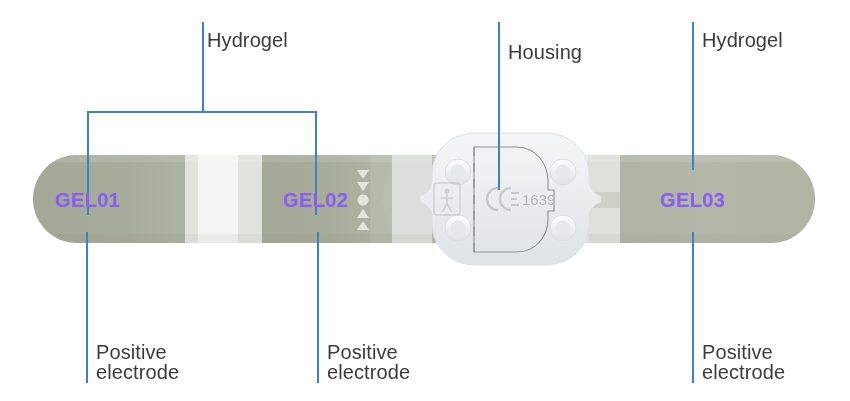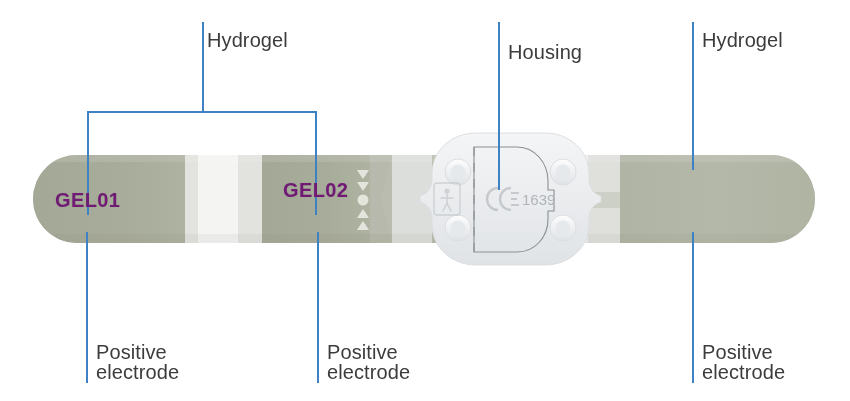--- a/index.html
+++ b/index.html
@@ -31,32 +31,32 @@
     line-height: 20px;
     color: #3c3c3c;
     white-space: pre-line;
     letter-spacing: 0.1px;
   }
   .gel-label {
     position: absolute;
     font-family: "Liberation Sans", sans-serif;
     font-size: 20px;
     font-weight: 700;
-    color: #701a75;
+    color: #8b5cf6;
     letter-spacing: 0.4px;
     text-shadow: 0 0 1px rgba(120,125,110,0.35);
   }
   #lbl-hydrogel-left { left: 207px; top: 30px; }
   #lbl-housing       { left: 508px; top: 42px; }
   #lbl-hydrogel-right{ left: 702px; top: 30px; }
   #lbl-pos-left      { left: 96px;  top: 342px; }
   #lbl-negative      { left: 327px; top: 342px; }
   #lbl-pos-right     { left: 702px; top: 342px; }
   #lbl-gel01 { left: 55px;  top: 189px; }
-  #lbl-gel02 { left: 283px; top: 179px; }
+  #lbl-gel02 { left: 283px; top: 189px; }
   #lbl-gel03 { left: 660px; top: 189px; }
 </style>
 </head>
 <body>
 
 <div id="diagram">
 
   <svg id="svg-layer" viewBox="0 0 850 401" xmlns="http://www.w3.org/2000/svg">
     <defs>
       <linearGradient id="padGradL" x1="0" y1="0" x2="1" y2="0">
@@ -201,14 +201,15 @@
   <div class="callout-label" id="lbl-negative">Positive
 electrode</div>
 
   <div class="callout-label" id="lbl-pos-right">Positive
 electrode</div>
 
   <div class="gel-label" id="lbl-gel01">GEL01</div>
 
   <div class="gel-label" id="lbl-gel02">GEL02</div>
 
+  <div class="gel-label" id="lbl-gel03">GEL03</div>
 
 </div>
 
 </body></html>

